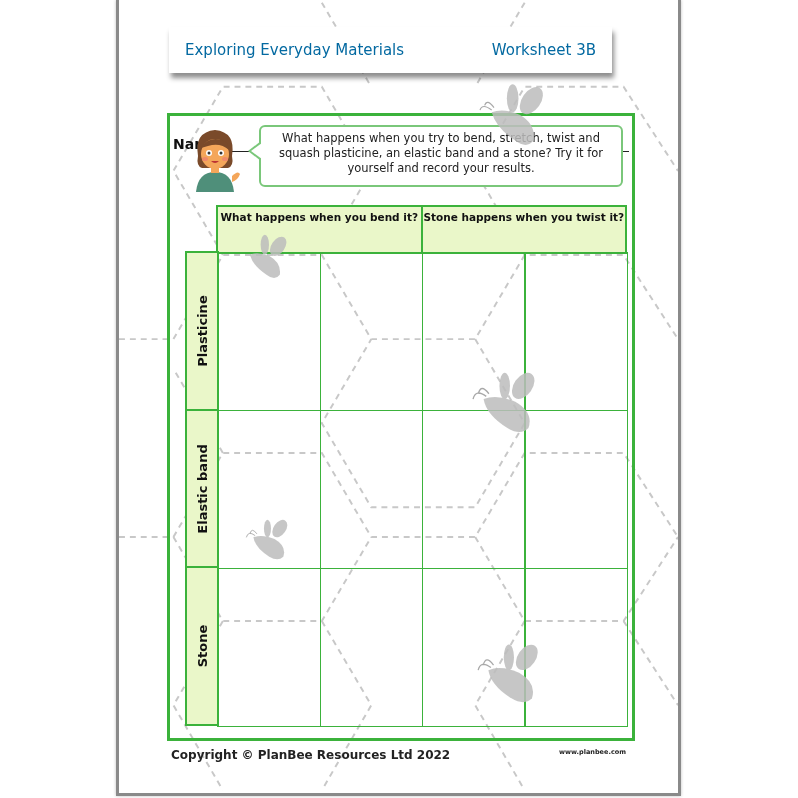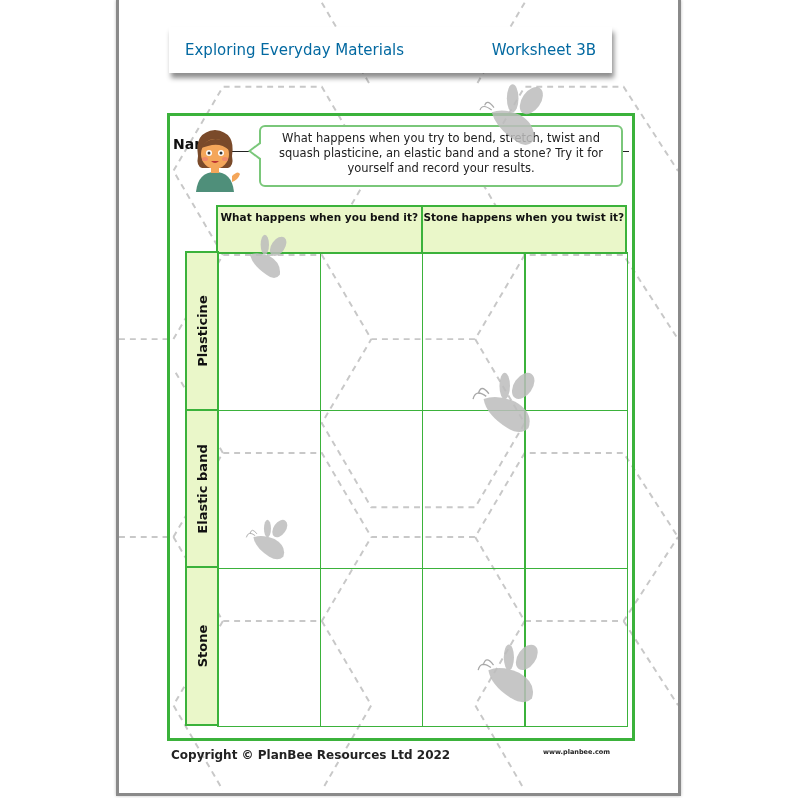--- a/index.html
+++ b/index.html
@@ -18,21 +18,21 @@
   .bubble-tail { position:absolute; left:-13px; top:14px; width:0; height:0; border-top:10px solid transparent; border-bottom:10px solid transparent; border-right:13px solid #7ac77a; }
   .bubble-tail::after { content:""; position:absolute; left:3px; top:-8px; border-top:8px solid transparent; border-bottom:8px solid transparent; border-right:11px solid #fff; }
   .col-head { position:absolute; left:48px; top:89px; width:409px; height:49px; display:flex; }
   .col-head .h { flex:1; background:#eaf7c9; border:2px solid #3bb23b; margin-left:-2px; font-size:10.5px; font-weight:bold; line-height:12px; text-align:center; padding-top:4px; box-sizing:border-box; color:#111; }
   .row-labels { position:absolute; left:15px; top:137px; width:34px; height:473px; display:flex; flex-direction:column; }
   .row-labels .r { flex:1; background:#eaf7c9; border:2px solid #3bb23b; margin-top:-2px; box-sizing:border-box; position:relative; }
   .row-labels .r span { position:absolute; left:50%; top:50%; transform:translate(-50%,-50%) rotate(-90deg); white-space:nowrap; font-size:13px; font-weight:bold; color:#111; }
   .cells { position:absolute; left:48px; top:137px; width:409px; height:473px; display:grid; grid-template-columns:repeat(4,1fr); grid-template-rows:repeat(3,1fr); }
   .cells .c { border:1.5px solid #3bb23b; margin:-0.75px; background:transparent; }
   .footer-left { position:absolute; left:52px; top:748px; font-size:12px; font-weight:bold; color:#222; }
-  .footer-right { position:absolute; right:68px; top:748px; font-size:6.5px; font-weight:bold; color:#222; }
+  .footer-right { position:absolute; right:52px; top:748px; font-size:6.5px; font-weight:bold; color:#222; }
   .bee { position:absolute; opacity:0.85; pointer-events:none; }
 </style>
 </head>
 <body>
 
 <div class="page">
 
   <svg class="hex-bg" viewBox="0 0 565 796">
     <g stroke="#c8c8c8" stroke-width="2" stroke-dasharray="6,5" fill="none">
       <path d="M0 340 L55 340 L105 255 L205 255 L255 340 L360 340 L410 255 L510 255 L565 340"></path>

